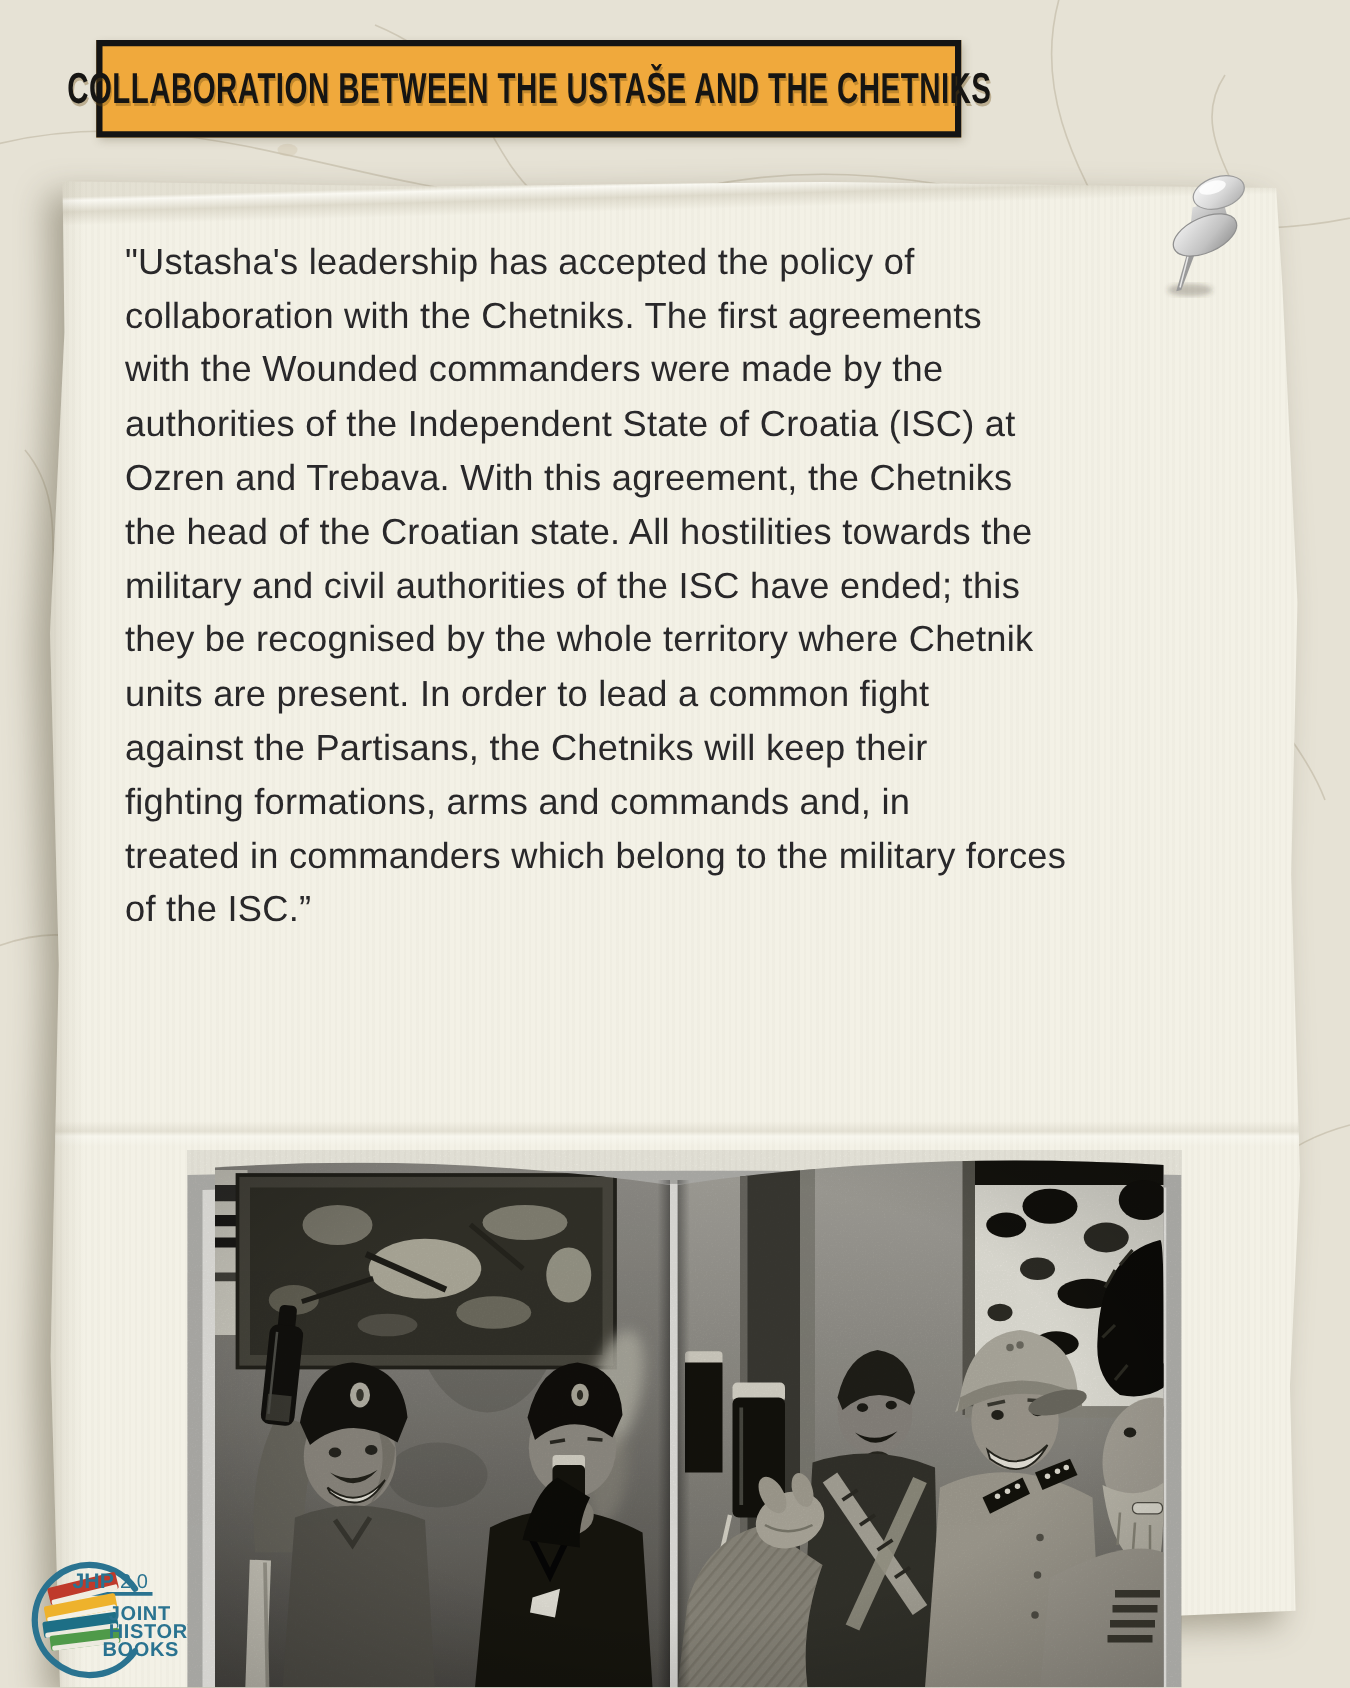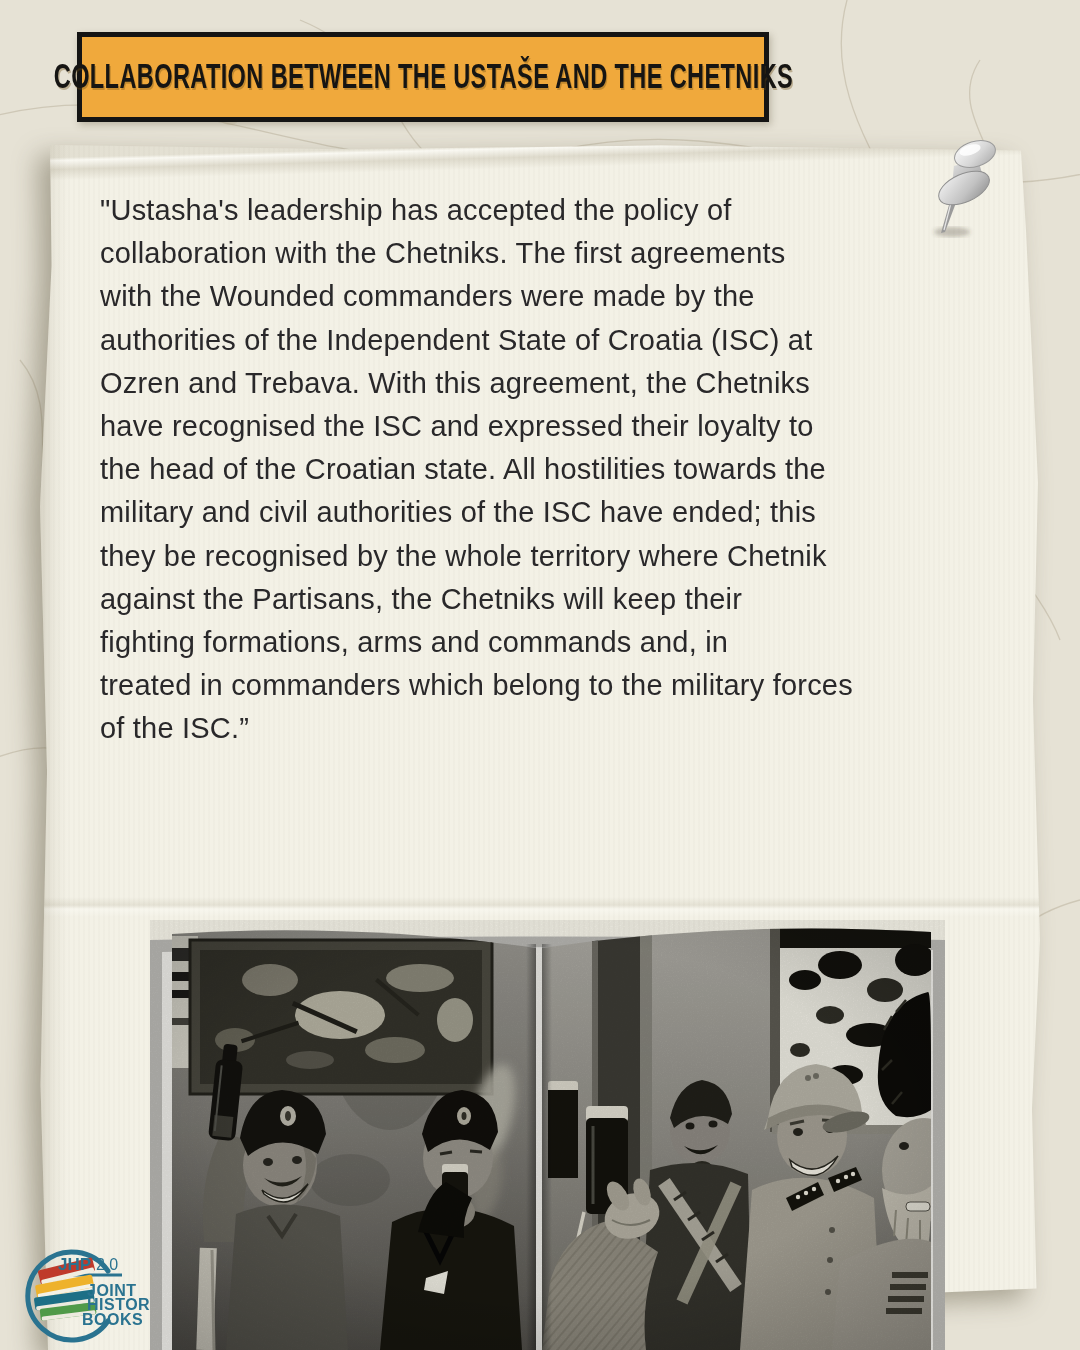--- a/index.html
+++ b/index.html
@@ -6,21 +6,21 @@
   body{
     width:1080px;height:1350px;position:relative;overflow:hidden;
     background:var(--page-bg,#e6e2d5);
     font-family:"Liberation Sans",sans-serif;
   }
   .layer{position:absolute;}
   
   #bg-texture{left:0;top:0;width:1080px;height:1350px;z-index:0;}
   
   .banner{
-    left:77px;top:32px;width:692px;height:90px;z-index:2;
+    left:77px;top:32px;width:692px;height:78px;z-index:2;
     background:var(--banner-bg,#f0a93c);
     border:5px solid var(--banner-border,#141414);
     box-sizing:border-box;
     display:flex;align-items:center;justify-content:center;
     box-shadow:2px 3px 7px rgba(90,78,52,.30);
   }
   .banner-text{
     display:inline-block;white-space:nowrap;
     font-weight:bold;font-size:31px;letter-spacing:.5px;
     color:var(--banner-text,#161513);
@@ -90,24 +90,24 @@
 </div>
 
 <div class="paper-wrap layer">
   <div class="paper">
     <div class="quote">
       <div class="qline">"Ustasha's leadership has accepted the policy of</div>
       <div class="qline">collaboration with the Chetniks. The first agreements</div>
       <div class="qline">with the Wounded commanders were made by the</div>
       <div class="qline">authorities of the Independent State of Croatia (ISC) at</div>
       <div class="qline">Ozren and Trebava. With this agreement, the Chetniks</div>
-      <div class="qline">have recognised the ISC and expressed their loyalty to</div>
       <div class="qline">the head of the Croatian state. All hostilities towards the</div>
       <div class="qline">military and civil authorities of the ISC have ended; this</div>
       <div class="qline">they be recognised by the whole territory where Chetnik</div>
+      <div class="qline">units are present. In order to lead a common fight</div>
       <div class="qline">against the Partisans, the Chetniks will keep their</div>
       <div class="qline">fighting formations, arms and commands and, in</div>
       <div class="qline">treated in commanders which belong to the military forces</div>
       <div class="qline">of the ISC.”</div>
     </div>
   </div>
 </div>
 
 <svg id="pushpin" class="layer" viewBox="0 0 92 108" aria-hidden="true">
   <defs>

